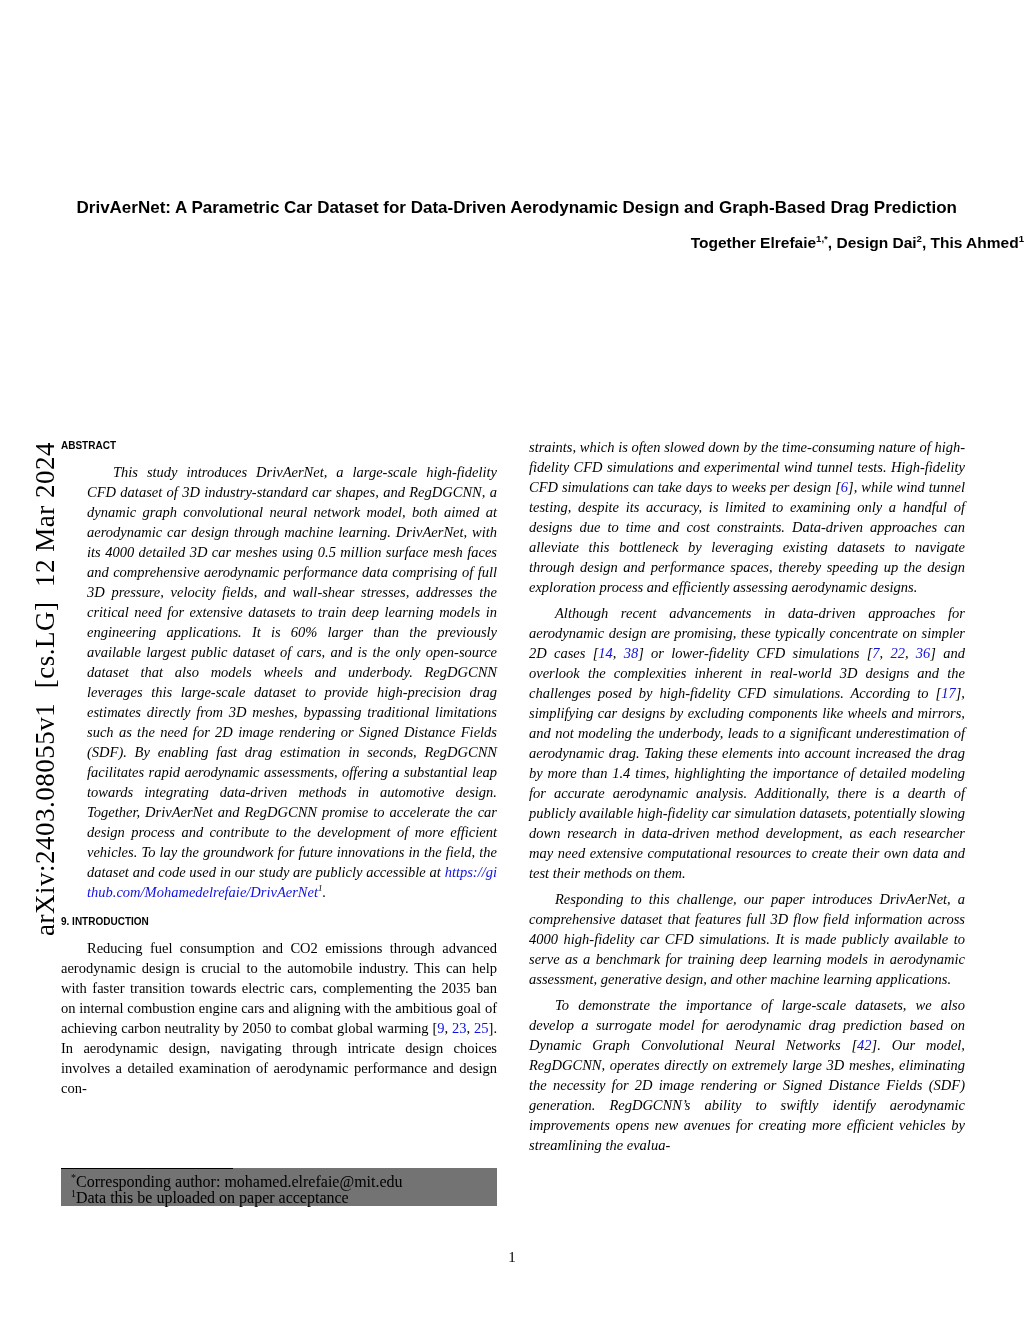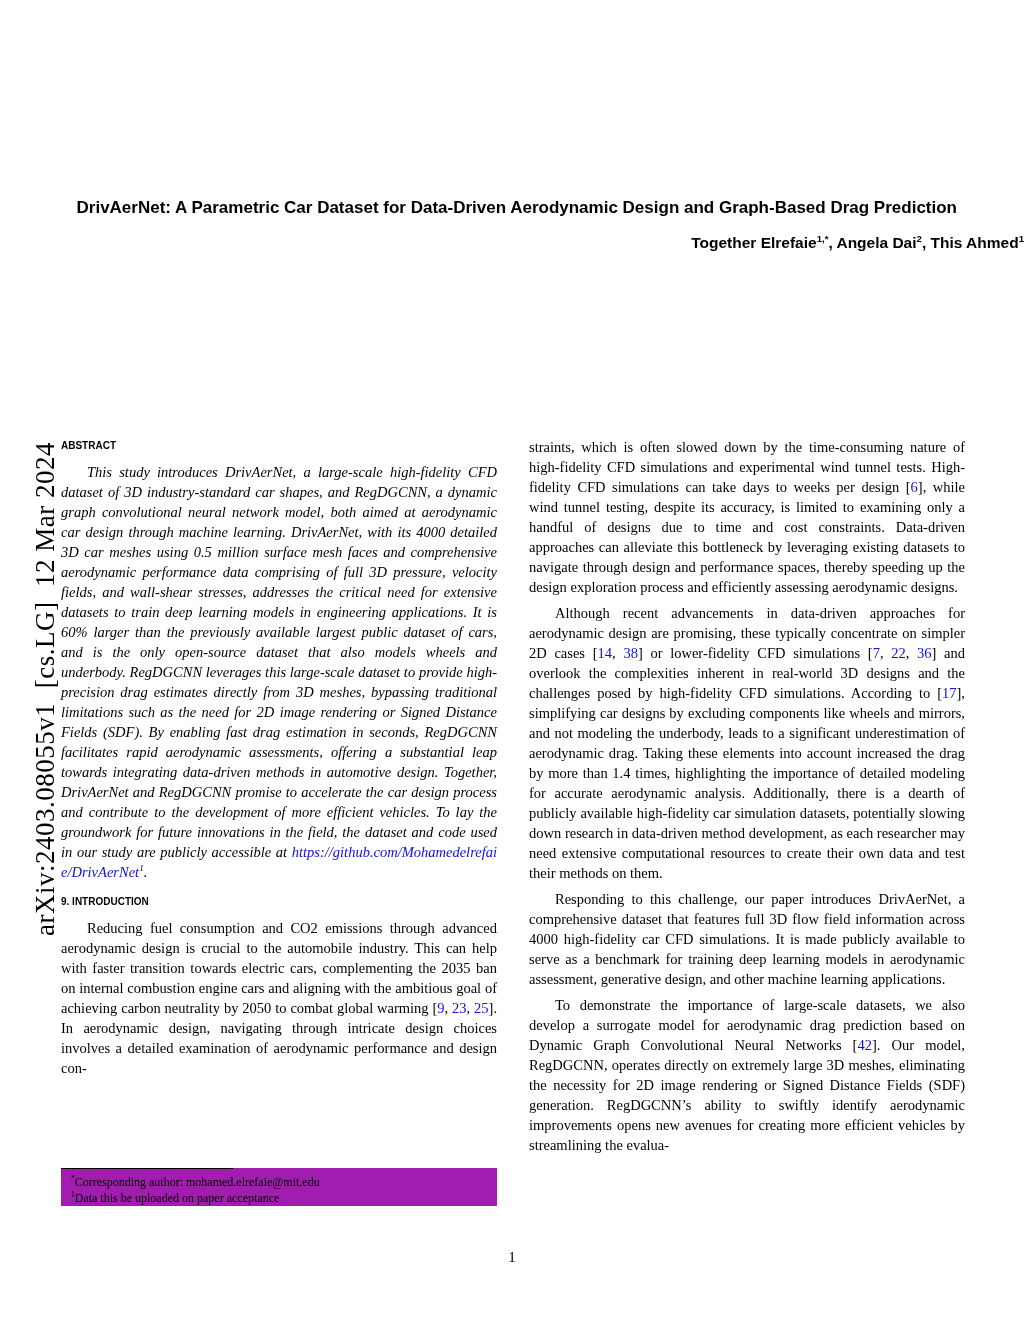--- a/index.html
+++ b/index.html
@@ -54,60 +54,60 @@
     margin-top: 21px;
     font-size: 15px;
     line-height: 22px;
   }
   sup { font-size: 0.62em; vertical-align: super; line-height: 0; }
 
   
   .columns { position: absolute; top: 437px; left: 61px; width: 904px; height: 800px; }
   .col { position: absolute; top: 0; width: 436px; }
   .col-left  { left: 0; }
-  .col-right { left: 468px; }
+  .col-right { left: 468px; font-style: italic; }
 
   .section-heading {
     font-family: "Liberation Sans", sans-serif;
     font-size: 10px;
     font-weight: bold;
     margin: 0 0 7px 0;
     line-height: 18px;
   }
   .intro-heading { margin-top: 11px; }
 
   p.body {
     font-size: 14.5px;
     line-height: 20px;
     text-align: justify;
     margin: 0 0 6px 0;
   }
   p.indent { text-indent: 26px; }
-  p.abstract-text { font-style: italic; }
+  p.abstract-text { font-style: italic; margin-left: 26px; }
 
   .keywords {
     font-family: "Liberation Sans", sans-serif;
     font-size: 13.5px;
     font-weight: bold;
     line-height: 21px;
     text-align: justify;
     margin: 10px 0 0 0;
   }
 
   .seg-cite, .seg-link { color: var(--c-link); }
   .seg-link { word-break: break-all; }
 
   
   .footnotes {
     position: absolute;
     left: 61px;
     top: 1168px;
     width: 436px;
-    background: #a21caf;
-    font-size: 12px;
+    background: #737373;
+    font-size: 16px;
     line-height: 16px;
   }
   .footnote-divider {
     width: 172px;
     border: 0;
     border-top: 1px solid #000;
     margin: 0 0 5px 0;
   }
   .footnote { margin: 0; text-indent: 10px; }
 
@@ -122,21 +122,21 @@
 </style>
 </head>
 <body>
 
 <div class="page">
 
   <div class="arxiv-strip">arXiv:2403.08055v1  [cs.LG]  12 Mar 2024</div>
 
   <div class="header">
     <h1 class="title">DrivAerNet: A Parametric Car Dataset for Data-Driven Aerodynamic Design and Graph-Based Drag Prediction</h1>
-    <div class="authors"><span>Together Elrefaie</span><sup>1,*</sup><span>, Angela Dai</span><sup>2</sup><span>, This Ahmed</span><sup>1</sup></div>
+    <div class="authors"><span>Together Elrefaie</span><sup>1,*</sup><span>, Design Dai</span><sup>2</sup><span>, This Ahmed</span><sup>1</sup></div>
   </div>
 
   <div class="columns">
 
     <div class="col col-left">
       <h2 class="section-heading">ABSTRACT</h2>
       <p class="body abstract-text indent"><span>This study introduces DrivAerNet, a large-scale high-fidelity CFD dataset of 3D industry-standard car shapes, and RegDGCNN, a dynamic graph convolutional neural network model, both aimed at aerodynamic car design through machine learning. DrivAerNet, with its 4000 detailed 3D car meshes using 0.5 million surface mesh faces and comprehensive aerodynamic performance data comprising of full 3D pressure, velocity fields, and wall-shear stresses, addresses the critical need for extensive datasets to train deep learning models in engineering applications. It is 60% larger than the previously available largest public dataset of cars, and is the only open-source dataset that also models wheels and underbody. RegDGCNN leverages this large-scale dataset to provide high-precision drag estimates directly from 3D meshes, bypassing traditional limitations such as the need for 2D image rendering or Signed Distance Fields (SDF). By enabling fast drag estimation in seconds, RegDGCNN facilitates rapid aerodynamic assessments, offering a substantial leap towards integrating data-driven methods in automotive design. Together, DrivAerNet and RegDGCNN promise to accelerate the car design process and contribute to the development of more efficient vehicles. To lay the groundwork for future innovations in the field, the dataset and code used in our study are publicly accessible at </span><span class="seg-link">https://github.com/Mohamedelrefaie/DrivAerNet</span><sup>1</sup><span>.</span></p>
       <h2 class="section-heading intro-heading">9. INTRODUCTION</h2>
       <p class="body indent"><span>Reducing fuel consumption and CO2 emissions through advanced aerodynamic design is crucial to the automobile industry. This can help with faster transition towards electric cars, complementing the 2035 ban on internal combustion engine cars and aligning with the ambitious goal of achieving carbon neutrality by 2050 to combat global warming [</span><span class="seg-cite">9</span><span>, </span><span class="seg-cite">23</span><span>, </span><span class="seg-cite">25</span><span>]. In aerodynamic design, navigating through intricate design choices involves a detailed examination of aerodynamic performance and design con-</span></p>
     </div>

